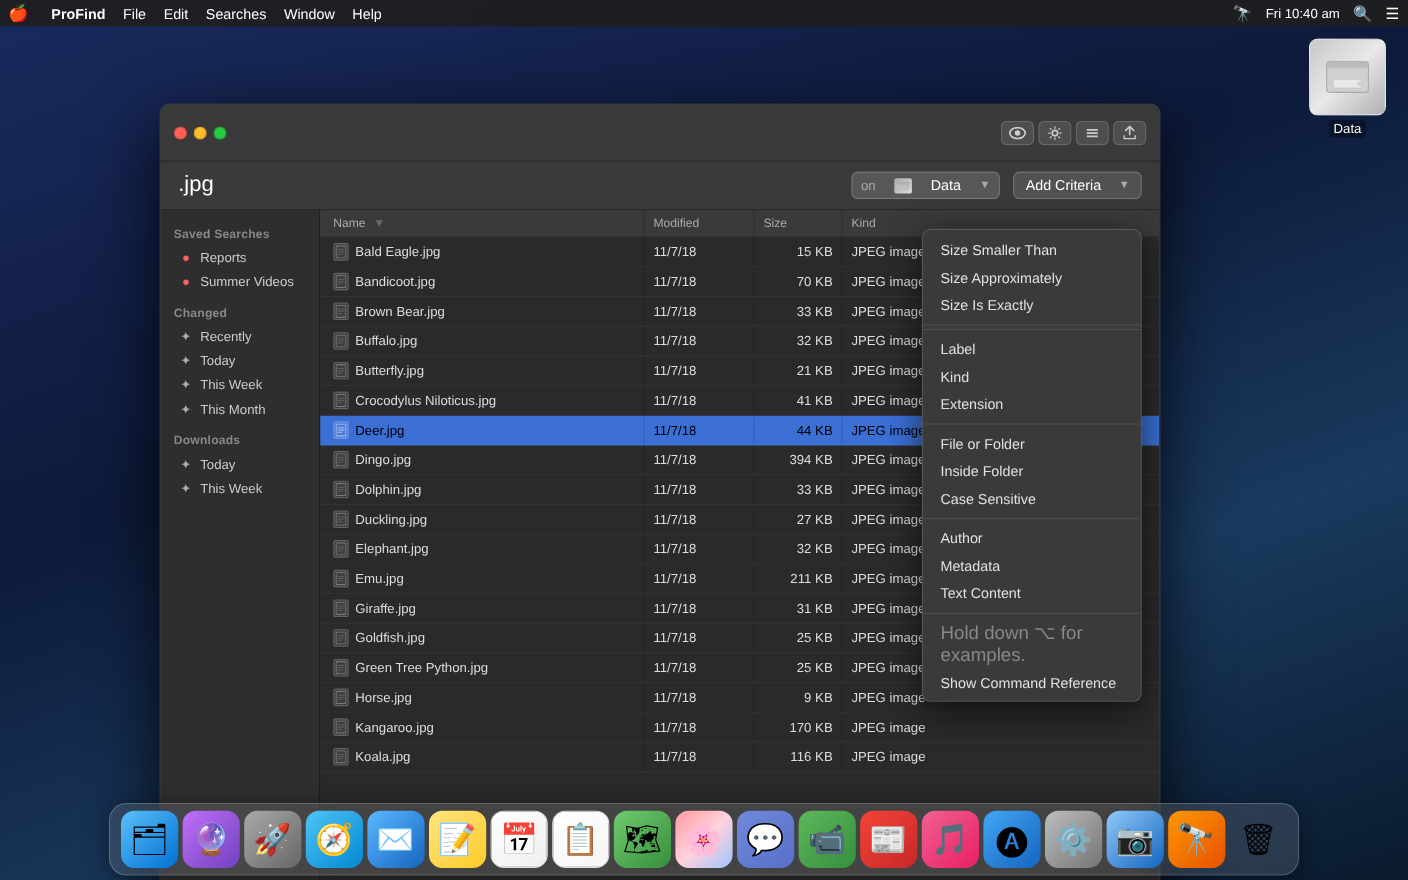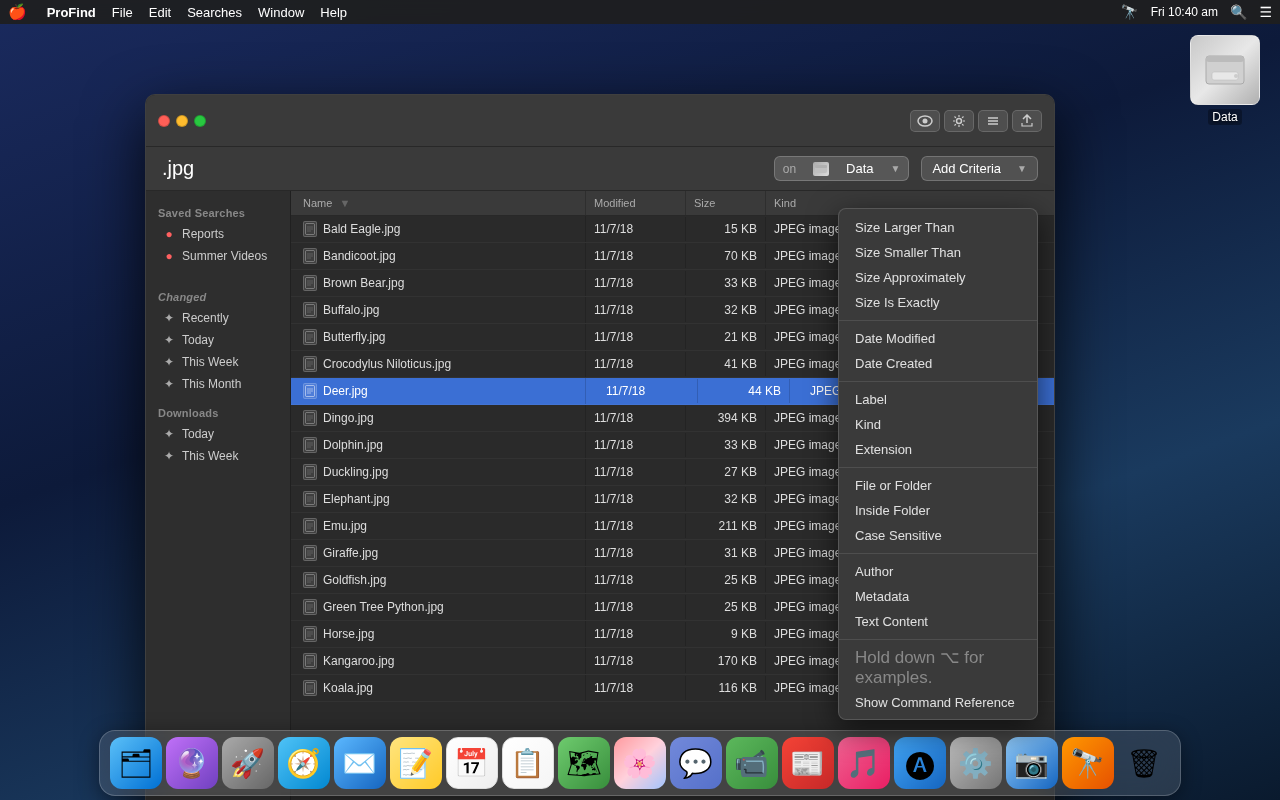--- a/index.html
+++ b/index.html
@@ -282,21 +282,21 @@
       flex: 1;
     }
     .file-row {
       display: flex;
       align-items: center;
       font-size: 12px;
       color: #ddd;
       border-bottom: 1px solid rgba(255,255,255,0.04);
       cursor: pointer;
     }
-    .file-row.selected { background: #3b6fd4; color: #ffffff; gap: 12px; }
+    .file-row.selected { background: #3b6fd4; color: #000000; }
     .file-cell-name {
       width: 295px;
       padding: 5px 12px;
       display: flex;
       align-items: center;
       gap: 6px;
       border-right: 1px solid rgba(0,0,0,0.15);
       overflow: hidden;
     }
     .file-icon {
@@ -507,30 +507,25 @@
         <span class="dropdown-arrow">▼</span>
       </div>
       <div class="add-criteria-wrapper">
         <div class="add-criteria-btn">
           <span>Add Criteria</span>
           <span style="font-size:10px; color:#aaa;">▼</span>
         </div>
 
         <div class="dropdown-menu">
           <div class="dropdown-section">
-            <div class="dropdown-item">Size Larger Than</div>
             <div class="dropdown-item">Size Smaller Than</div>
             <div class="dropdown-item">Size Approximately</div>
             <div class="dropdown-item">Size Is Exactly</div>
           </div>
           <div class="dropdown-separator"></div>
-          <div class="dropdown-section">
-            <div class="dropdown-item">Date Modified</div>
-            <div class="dropdown-item">Date Created</div>
-          </div>
           <div class="dropdown-separator"></div>
           <div class="dropdown-section">
             <div class="dropdown-item">Label</div>
             <div class="dropdown-item">Kind</div>
             <div class="dropdown-item">Extension</div>
           </div>
           <div class="dropdown-separator"></div>
           <div class="dropdown-section">
             <div class="dropdown-item">File or Folder</div>
             <div class="dropdown-item">Inside Folder</div>
@@ -555,21 +550,21 @@
         <div class="sidebar-section-title">Saved Searches</div>
         <div class="sidebar-item">
           <span class="sidebar-item-icon icon-red">●</span>
           <span>Reports</span>
         </div>
         <div class="sidebar-item">
           <span class="sidebar-item-icon icon-red">●</span>
           <span>Summer Videos</span>
         </div>
 
-        <div class="sidebar-section-title" style="margin-top:20px;font-style:italic;">Changed</div>
+        <div class="sidebar-section-title" style="margin-top:8px;">Changed</div>
         <div class="sidebar-item">
           <span class="sidebar-item-icon icon-gear">✦</span>
           <span>Recently</span>
         </div>
         <div class="sidebar-item">
           <span class="sidebar-item-icon icon-gear">✦</span>
           <span>Today</span>
         </div>
         <div class="sidebar-item">
           <span class="sidebar-item-icon icon-gear">✦</span>

